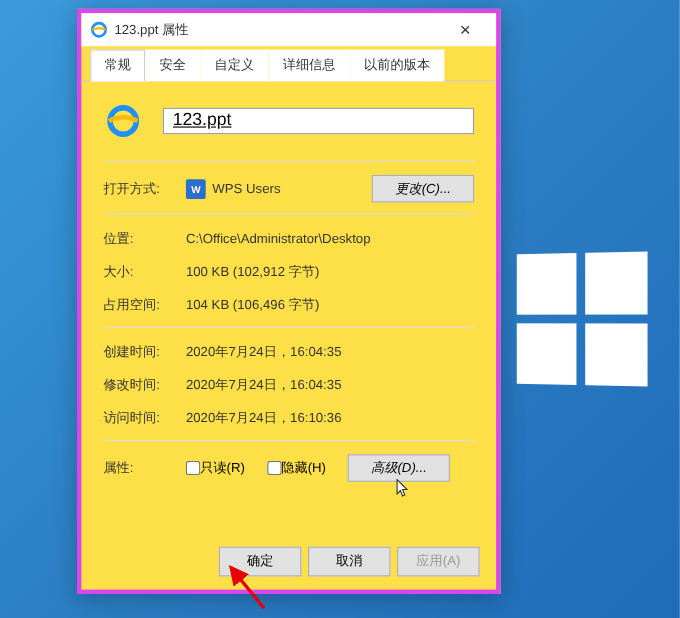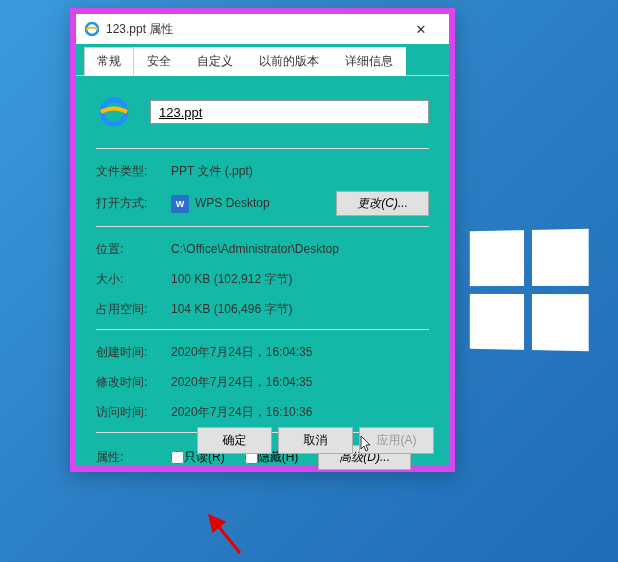--- a/index.html
+++ b/index.html
@@ -23,23 +23,23 @@
       grid-template-rows: 1fr 1fr;
       gap: 8px;
       transform: perspective(400px) rotateY(-8deg);
     }
     .win-logo div { background: #fff; }
     .dialog {
       position: absolute;
       left: 70px;
       top: 8px;
       width: 385px;
-      height: 464px;
-      background: #14b8a6;
-      border: 6px solid #d946ef;
+      height: 532px;
+      background: #fde047;
+      border: 4px solid #d946ef;
       box-shadow: 0 4px 20px rgba(0,0,0,0.25);
     }
     .titlebar {
       height: 30px;
       display: flex;
       align-items: center;
       padding: 0 8px;
       background: #fff;
     }
     .title-icon { width: 16px; height: 16px; margin-right: 6px; }
@@ -77,21 +77,21 @@
       display: flex;
       align-items: center;
       gap: 18px;
       margin-bottom: 18px;
     }
     .file-icon { width: 36px; height: 36px; }
     .filename-input {
       flex: 1;
       border: 1px solid #999;
       padding: 4px 8px;
-      font-size: 13px;
+      font-size: 16px;
       height: 24px;
       text-decoration: underline;
     }
     .divider { border: none; border-top: 1px solid #ddd; margin: 8px 0 12px 0; }
     .row {
       display: flex;
       margin-bottom: 10px;
       align-items: center;
       min-height: 20px;
     }
@@ -179,45 +179,41 @@
     <span class="title-text">123.ppt 属性</span>
     <div class="close-btn">
       <span>✕</span>
     </div>
   </div>
 
   <div class="tabs">
     <div class="tab active">常规</div>
     <div class="tab">安全</div>
     <div class="tab">自定义</div>
+    <div class="tab">详细信息</div>
     <div class="tab">以前的版本</div>
-    <div class="tab">详细信息</div>
   </div>
 
   <div class="content">
     <div class="header-row">
       <span class="file-icon">
         <svg viewBox="0 0 36 36">
             <circle cx="18" cy="18" r="12" fill="none" stroke="#1e90ff" stroke-width="5"></circle>
             <path d="M5 18 Q18 11 31 18" stroke="#ffb900" stroke-width="4" fill="none"></path>
           </svg>
       </span>
       <input class="filename-input" type="text" value="123.ppt" style="">
     </div>
 
     <hr class="divider">
 
     <div class="row">
-      <span class="label">文件类型:</span>
-      <span class="value">PPT 文件 (.ppt)</span>
-    </div>
-    <div class="row">
       <span class="label">打开方式:</span>
       <span class="value">
-        <span class="wps-icon">W</span><span>WPS Desktop</span>
+        <span class="wps-icon">W</span><span>WPS Users</span>
       </span>
       <button class="change-btn">更改(C)...</button>
     </div>
 
     <hr class="divider">
 
     <div class="row">
       <span class="label">位置:</span>
       <span class="value">C:\Office\Administrator\Desktop</span>
     </div>

